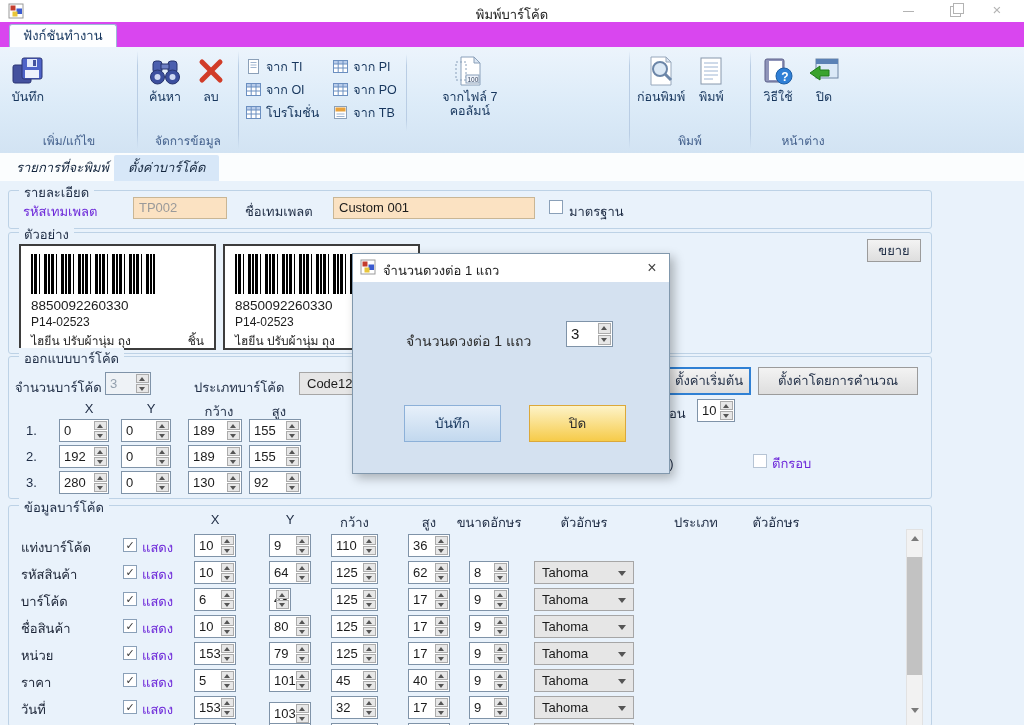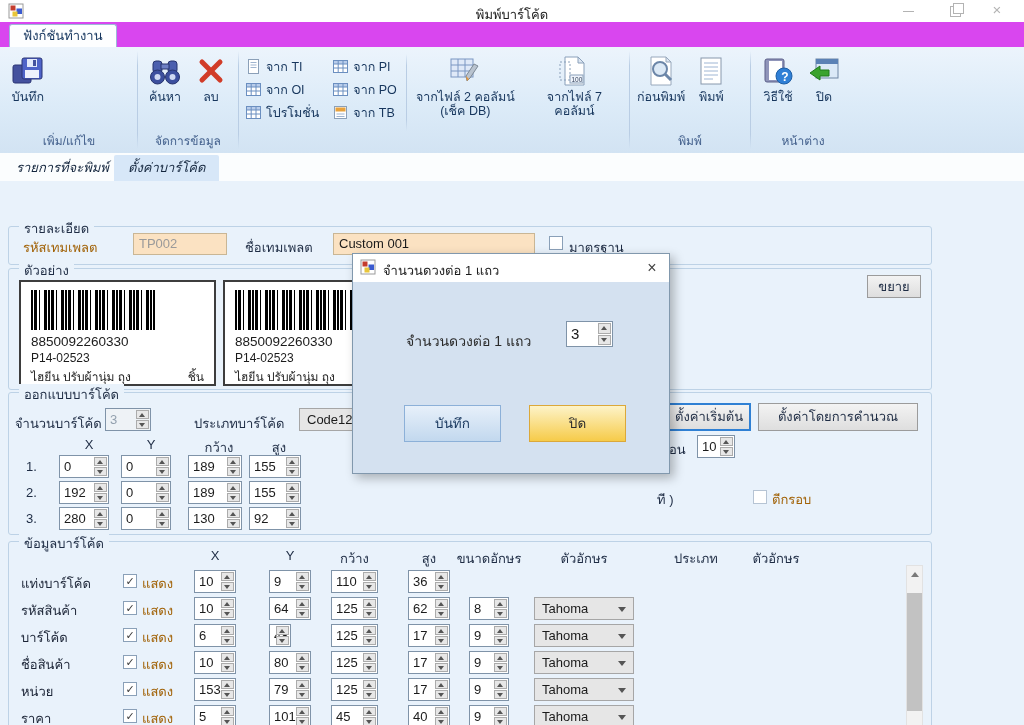--- a/index.html
+++ b/index.html
@@ -33,24 +33,24 @@
   .smallbtn{display:flex;align-items:center;gap:5px;height:19px;padding:0 3px;color:#17365d;font-size:12.5px;white-space:nowrap;}
   .smallbtn svg{width:15px;height:15px;flex:none;}
 
   
   .tabstrip2{position:absolute;top:153px;left:0;right:0;height:28px;background:#fbfdfe;font-style:italic;}
   .tab2{position:absolute;top:2px;height:26px;line-height:26px;padding:0 14px;color:#14263e;white-space:nowrap;}
   .tab2.active{background:#d7e7f8;border-radius:2px 2px 0 0;}
 
   
   .content{position:absolute;top:181px;left:0;right:0;bottom:0;background:#e9f2fb;}
-  .gbox{position:absolute;border:1px solid #bdd2e6;border-radius:3px;margin-top:36px;}
+  .gbox{position:absolute;border:1px solid #bdd2e6;border-radius:3px;}
   .legend{position:absolute;top:-9px;left:10px;background:#e9f2fb;padding:0 5px;color:#1e2c44;white-space:nowrap;}
   .lbl{position:absolute;white-space:nowrap;color:#1e2c44;}
-  .blue{color:#a16207;}
+  .blue{color:#6d28d9;}
   .tbx{position:absolute;height:20px;background:#fbe2c2;border:1px solid #c9b695;padding:0 5px;line-height:20px;box-sizing:content-box;}
   .cb{position:absolute;width:14px;height:14px;background:#fff;border:1px solid #8aa0b8;
     text-align:center;line-height:13px;font-size:11px;color:#3a3a3a;box-sizing:border-box;}
 
   
   .spin{position:absolute;height:23px;background:#fff;border:1px solid #7f93a8;box-sizing:border-box;}
   .spin .sv{position:absolute;left:4px;top:3px;font-size:13px;}
   .sb{position:absolute;right:1px;top:1px;bottom:1px;width:13px;display:flex;flex-direction:column;gap:1px;}
   .su,.sd{flex:1;background:#e7e7e7;border:1px solid #ababab;position:relative;}
   .su::after{content:"";position:absolute;left:2px;top:2px;border-left:3px solid #0000;border-right:3px solid #0000;border-bottom:4px solid #555;}
@@ -225,32 +225,20 @@
           <svg viewBox="0 0 15 15">
               <rect x="1.5" y="1.5" width="12" height="12" fill="#fff" stroke="#8ba0b8"></rect>
               <rect x="2.5" y="2.5" width="10" height="4" fill="#e8a23c"></rect>
               <line x1="3.5" y1="9" x2="11.5" y2="9" stroke="#9fb4cf"></line>
               <line x1="3.5" y1="11.5" x2="11.5" y2="11.5" stroke="#9fb4cf"></line>
             </svg>
           <span>จาก TB</span>
         </div>
       </div>
       <div class="rsep" style="align-self:stretch;margin:4px 6px"></div>
-      <div class="bigbtn" style="width:100px">
-        <svg viewBox="0 0 34 34">
-          <rect x="3" y="5" width="22" height="18" fill="#dfe9f8" stroke="#7a96c2"></rect>
-          <line x1="10" y1="5" x2="10" y2="23" stroke="#7a96c2"></line>
-            <line x1="17" y1="5" x2="17" y2="23" stroke="#7a96c2"></line>
-          <line x1="3" y1="11" x2="25" y2="11" stroke="#7a96c2"></line>
-            <line x1="3" y1="17" x2="25" y2="17" stroke="#7a96c2"></line>
-          <polygon points="30,12 22,24 19,27 18,22 26,10" fill="#b9c3cf" stroke="#7c8894"></polygon>
-          <polygon points="19,27 18,22 21,25" fill="#e8973c"></polygon>
-        </svg>
-        <span>จากไฟล์ 2 คอลัมน์ (เช็ค DB)</span>
-      </div>
       <div class="bigbtn" style="width:96px;margin-left:6px">
         <svg viewBox="0 0 34 34">
           <path d="M8 3 h13 l6 6 v22 h-19 z" fill="#fff" stroke="#8aa0ba"></path>
           <path d="M21 3 v6 h6 z" fill="#dce6f2" stroke="#8aa0ba"></path>
           <rect x="3" y="8" width="10" height="18" fill="none" stroke="#8aa0ba" stroke-dasharray="2 2"></rect>
           <rect x="13" y="21" width="13" height="8" fill="#eef3fa" stroke="#8aa0ba"></rect>
           <text x="14.5" y="27.5" font-size="6.5" fill="#33415c">100</text>
         </svg>
         <span>จากไฟล์ 7 คอลัมน์</span>
       </div>
@@ -730,21 +718,21 @@
           <div class="rlabel">วันที่</div>
           <div class="cb" style="left:114px;top:6px">✓</div>
           <div class="lbl blue" style="left:133px;top:5px">แสดง</div>
           <div class="spin" style="left:185px;top:2px;width:42px">
               <span class="sv">153</span>
               <span class="sb">
                 <span class="su"></span>
                 <span class="sd"></span>
               </span>
             </div>
-          <div class="spin" style="left:260px;top:8px;width:63px">
+          <div class="spin" style="left:260px;top:8px;width:42px">
               <span class="sv">103</span>
               <span class="sb">
                 <span class="su"></span>
                 <span class="sd"></span>
               </span>
             </div>
           <div class="spin" style="left:322px;top:2px;width:47px">
               <span class="sv">32</span>
               <span class="sb">
                 <span class="su"></span>

